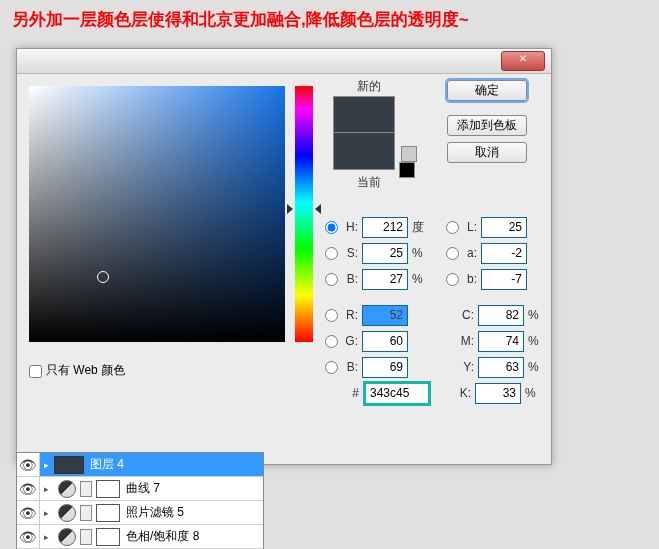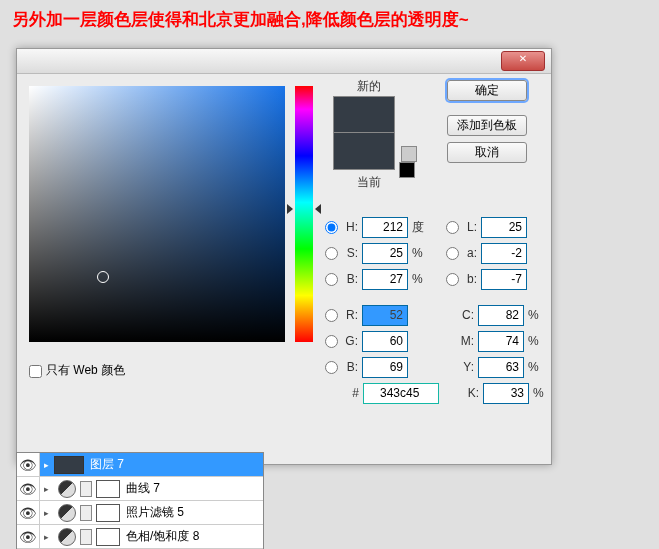--- a/index.html
+++ b/index.html
@@ -26,21 +26,21 @@
 .btn-gap{margin-top:14px}
 .fields{position:absolute;left:308px;top:140px}
 .row{display:flex;align-items:center;height:26px}
 .radio{margin:0 4px 0 0}
 .lbl{width:16px;text-align:right;margin-right:4px;color:#333}
 .inp{width:38px;height:17px;border:1px solid #0369a1;text-align:right;padding-right:4px;font-size:12px;background:#fff}
 .inp.sel{background:#3399ff;color:#404040}
 .unit{width:18px;margin-left:4px;color:#333}
 .col2{margin-left:16px}
 .lbl2{width:14px;text-align:right;margin-right:4px;color:#333}
-.hex-inp{width:56px;height:17px;border:1px solid #14b8a6;padding-left:16px;font-size:12px;background:#fff}
+.hex-inp{width:56px;height:17px;border:3px solid #14b8a6;padding-left:4px;font-size:12px;background:#fff}
 .webonly{position:absolute;left:8px;top:288px;display:flex;align-items:flex-start}
 .webonly input{margin-right:4px}
 .layers{position:absolute;left:16px;top:452px;width:246px;border:1px solid #888;background:#fff;font-size:12px}
 .layer-row{display:flex;align-items:center;height:23px;border-bottom:1px solid #ccc}
 .eye{width:22px;text-align:center;border-right:1px solid #ccc;height:100%;display:flex;align-items:center;justify-content:center;font-size:14px;color:#333;cursor:pointer}
 .layer-body{flex:1;display:flex;align-items:center;padding-left:4px;height:100%}
 .layer-row.selected .layer-body{background:#3399ff;color:#fff}
 .disclosure{width:10px;font-size:9px;color:#555;cursor:pointer}
 .layer-row.selected .disclosure{color:#fff}
 .adj-icon{width:16px;height:16px;border-radius:50%;background:linear-gradient(135deg,#333 50%,#ddd 50%);border:1px solid #666;margin:0 4px;flex-shrink:0}
@@ -149,21 +149,21 @@
     </div>
   </div>
 </div>
 
 <div class="layers">
   <div class="layer-row selected">
     <div class="eye">👁</div>
     <div class="layer-body">
       <span class="disclosure">▸</span>
       <div class="thumb"></div>
-      <span>图层 7</span>
+      <span>图层 4</span>
     </div>
   </div>
   <div class="layer-row">
     <div class="eye">👁</div>
     <div class="layer-body">
       <span class="disclosure">▸</span>
       <div class="adj-icon"></div>
       <div class="link-icon"></div>
       <div class="mask"></div>
       <span>曲线 7</span>

